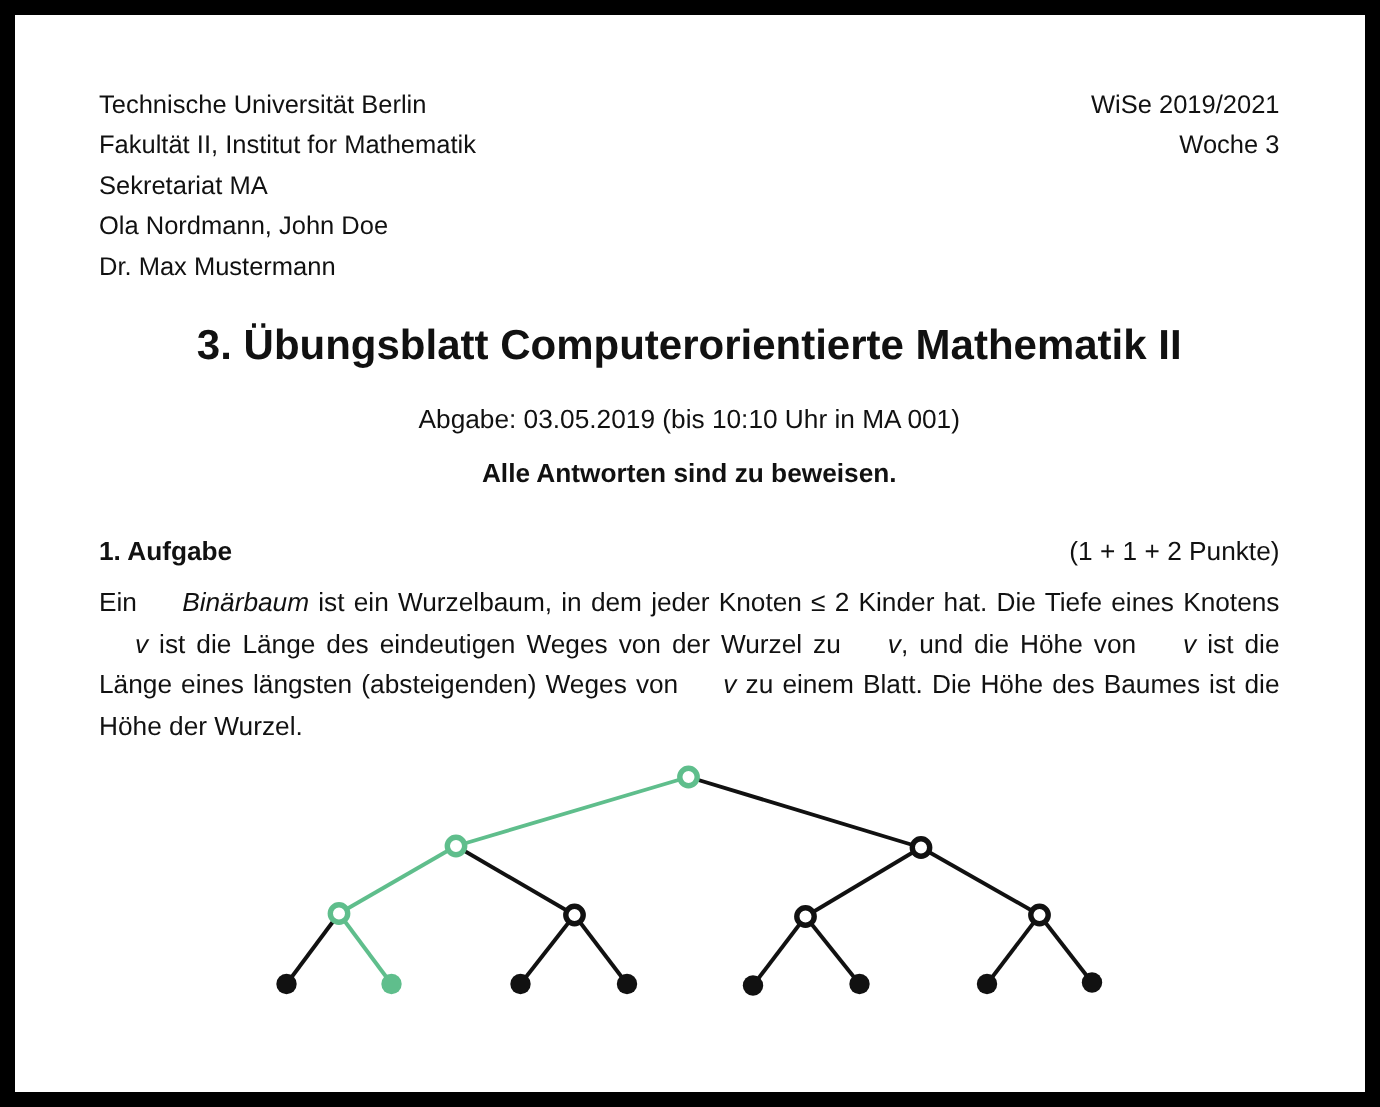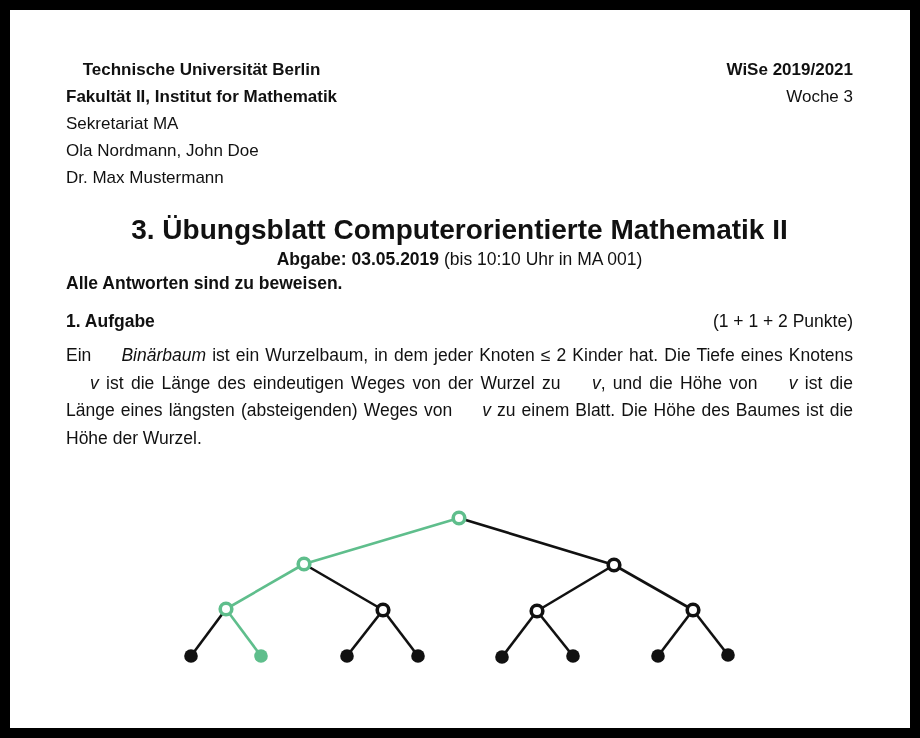--- a/index.html
+++ b/index.html
@@ -13,32 +13,32 @@
   }
   .page {
     position: absolute; left: 10px; top: 10px;
     width: 900px; height: 718px;
     background: #ffffff;
   }
   .content { padding: 46px 57px 0 56px; }
   .header { display: flex; justify-content: space-between; font-size: 17px; line-height: 27px; }
   .header-right { text-align: right; }
   .hline { white-space: nowrap; }
-  .bold { font-weight: bold; text-align: center; }
+  .bold { font-weight: normal; }
   .title {
     margin: 24px 0 0 0;
     text-align: center;
     font-size: 28px;
     font-weight: bold;
     line-height: 30px;
   }
-  .due { margin-top: 2px; text-align: center; font-size: 17.5px; line-height: 24px; }
-  .notice { margin-top: 0; font-size: 17.5px; line-height: 24px; font-weight: bold; }
+  .due { margin-top: 22px; text-align: center; font-size: 17.5px; line-height: 24px; }
+  .notice { margin-top: 12px; text-align: center; font-size: 17.5px; line-height: 24px; font-weight: bold; }
   .task-row {
-    margin-top: 14px;
+    margin-top: 28px;
     display: flex; justify-content: space-between; align-items: baseline;
     font-size: 17.5px; line-height: 24px;
   }
   .task-label { font-weight: bold; }
   .intro {
     margin: 9px 0 0 0;
     font-size: 17.5px;
     line-height: 27.5px;
     text-align: justify;
   }

